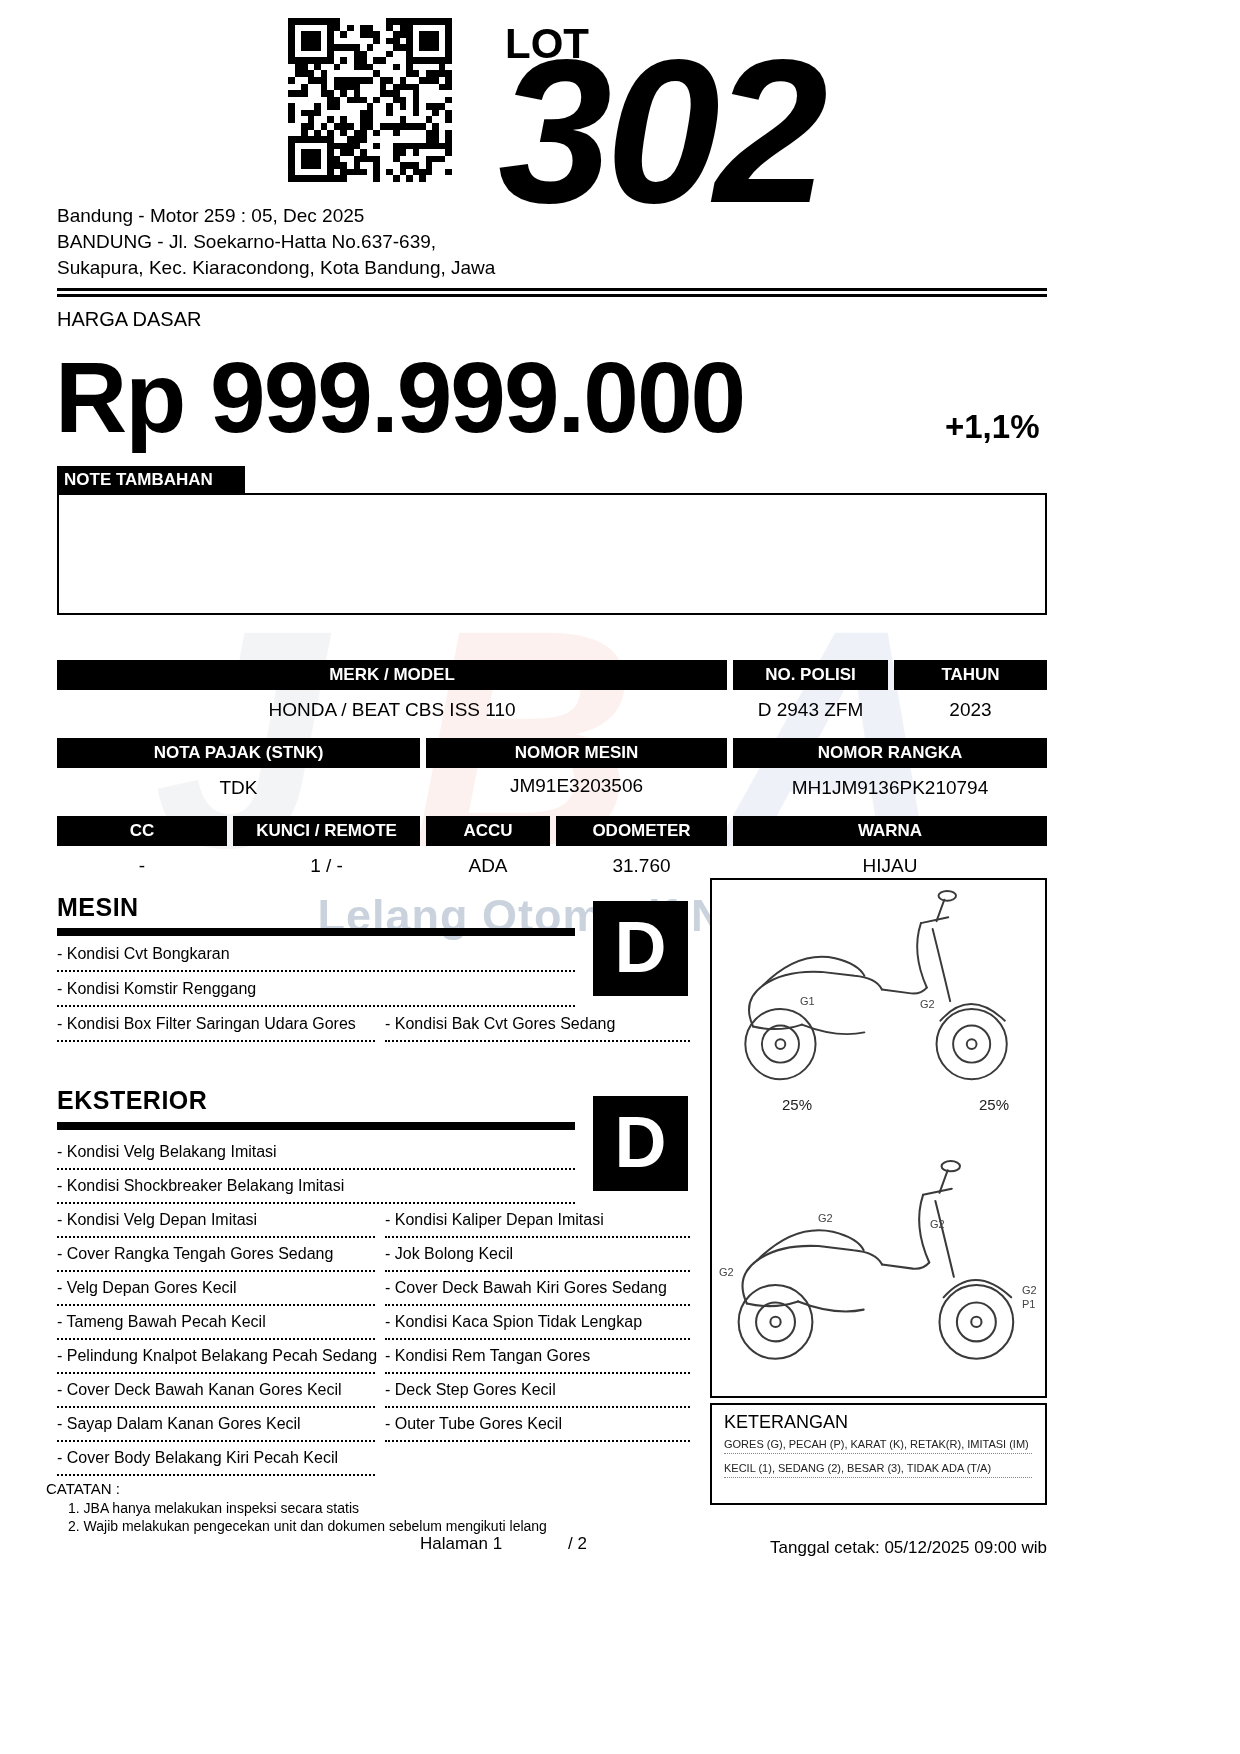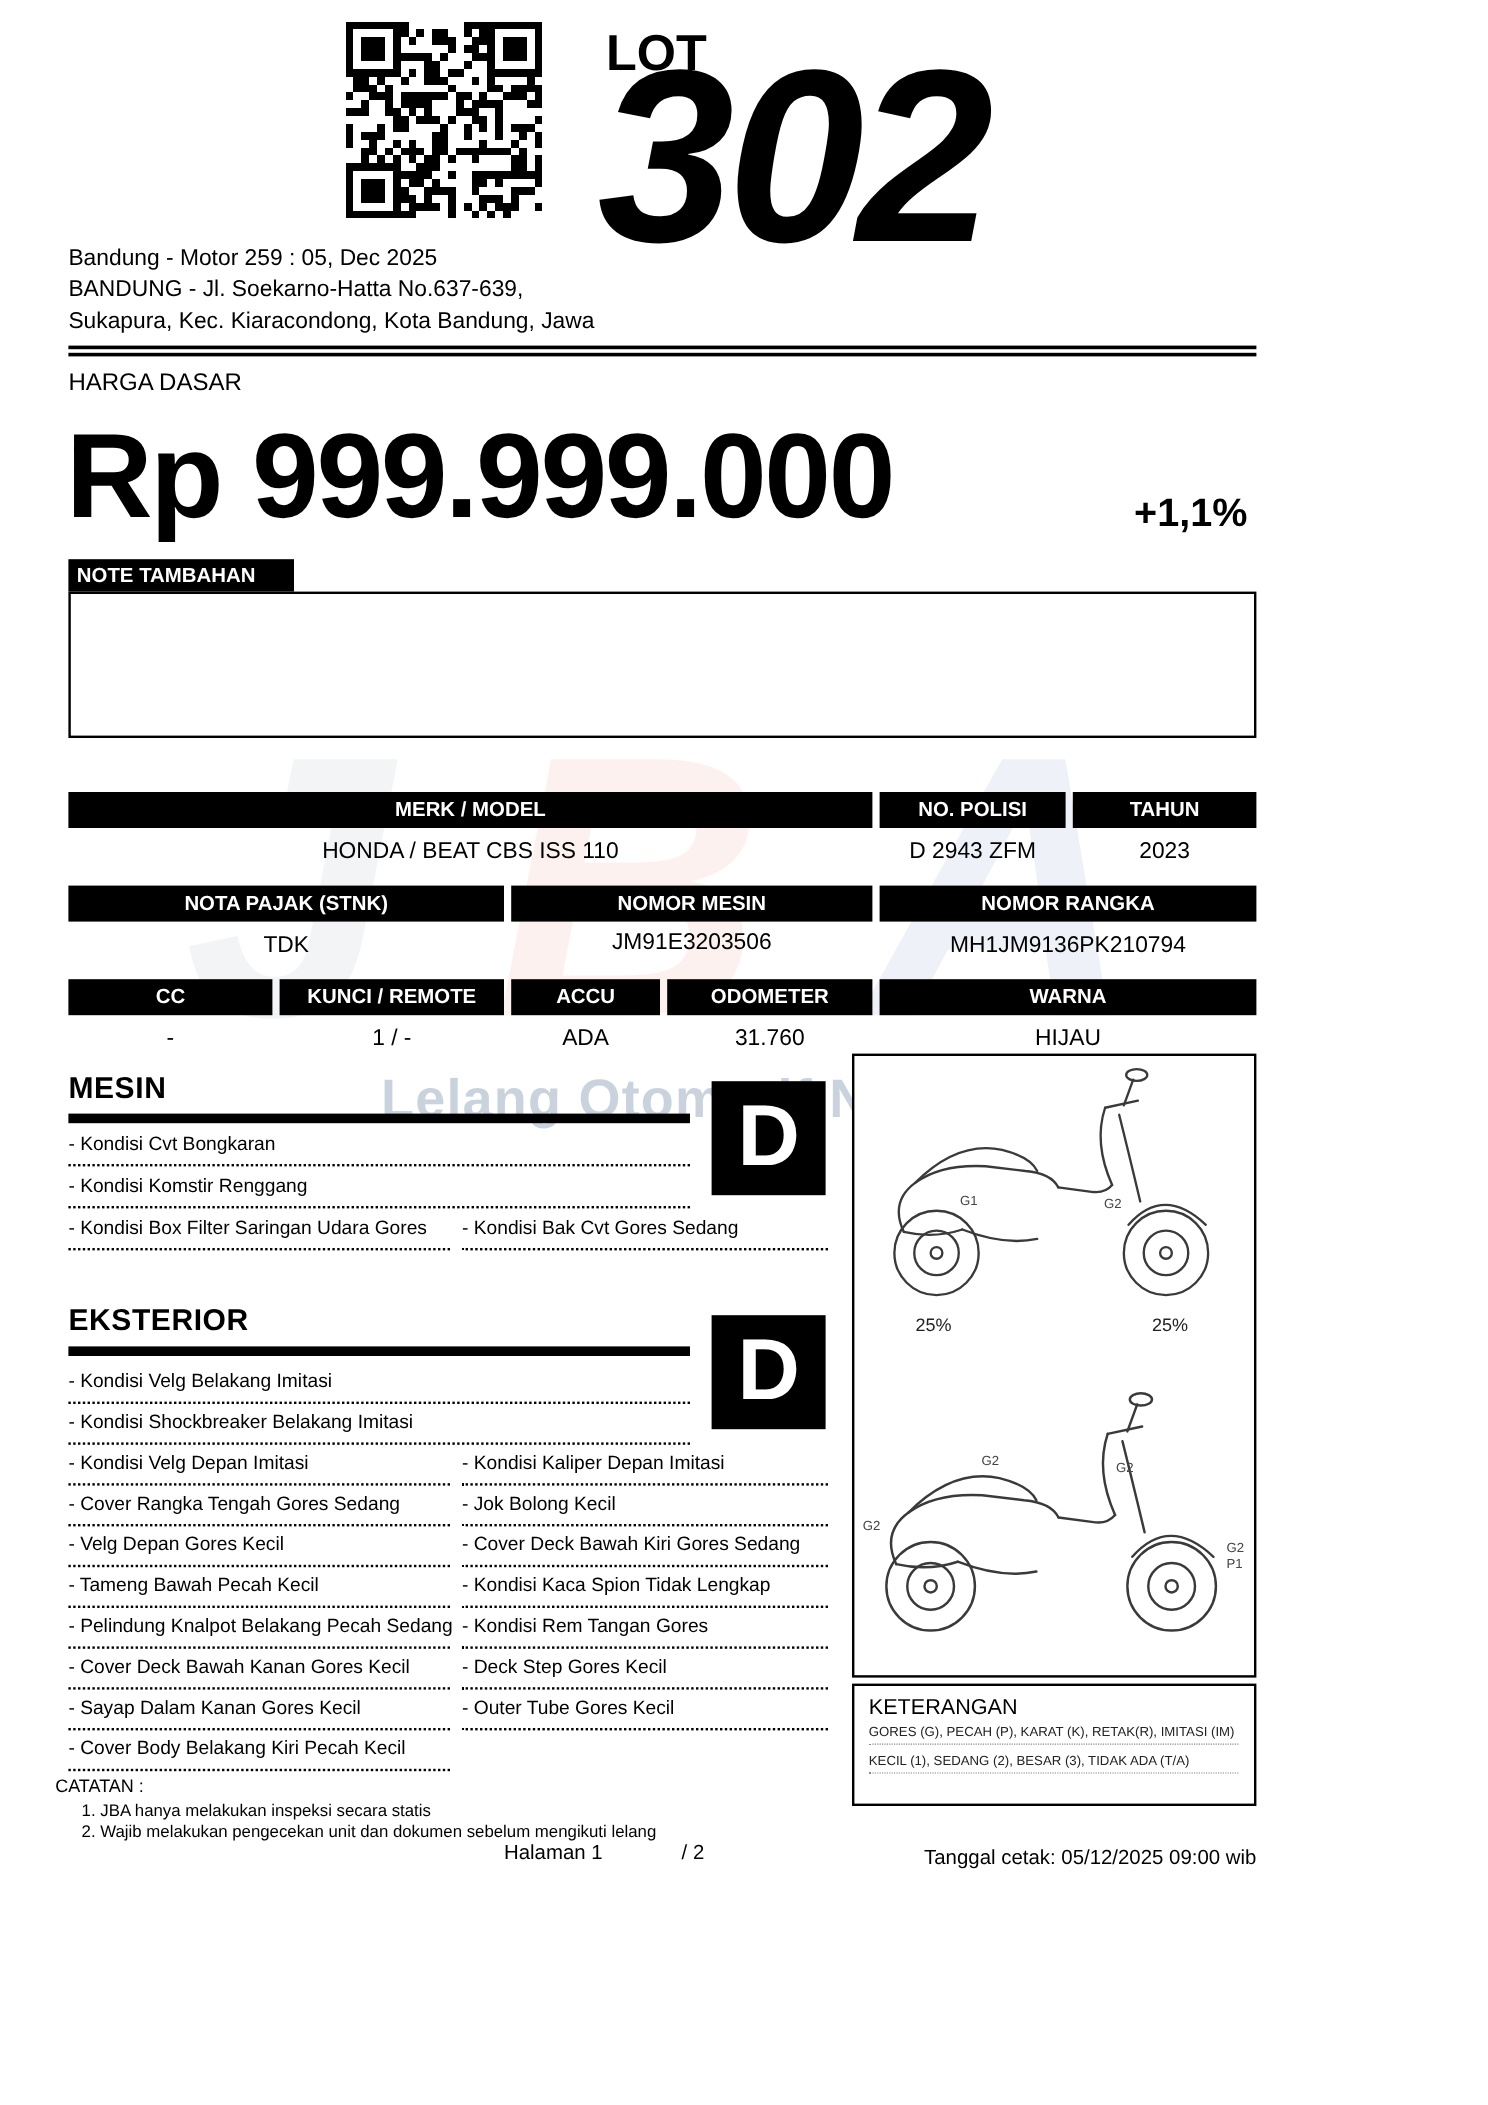--- a/index.html
+++ b/index.html
@@ -51,21 +51,21 @@
   .item.r { left:385px; width:305px; }
   .grade { position:absolute; left:593px; width:95px; height:95px; background:#000;
     color:#fff; font-size:72px; font-weight:bold; text-align:center; line-height:93px; }
 
   
   .diagram-box { position:absolute; left:710px; top:878px; width:337px; height:520px; border:2px solid #000; background:#fff; }
   .ket-box { position:absolute; left:710px; top:1403px; width:337px; height:102px; border:2px solid #000; background:#fff; }
   .ket-title { position:absolute; left:724px; top:1412px; font-size:18px; font-weight:normal; }
   .ket-line { position:absolute; left:724px; width:308px; font-size:11px; color:#222;
     border-bottom:1px dotted #888; padding-bottom:3px; white-space:nowrap; }
-  .pct { position:absolute; font-size:15px; color:#222; }
+  .pct { position:absolute; font-size:15px; color:#222;margin-left:19px; }
   .glabel { position:absolute; font-size:11px; color:#444; }
 
   
   .catatan-title { position:absolute; left:46px; top:1480px; font-size:15px; }
   .catatan-item  { position:absolute; left:68px; font-size:14px; }
   .footer-page   { position:absolute; left:420px; top:1534px; font-size:17px; }
   .footer-total  { position:absolute; left:568px; top:1534px; font-size:17px; }
   .footer-print  { position:absolute; left:647px; top:1538px; width:400px; text-align:right; font-size:17px; }
 
   svg.scooter { position:absolute; }

